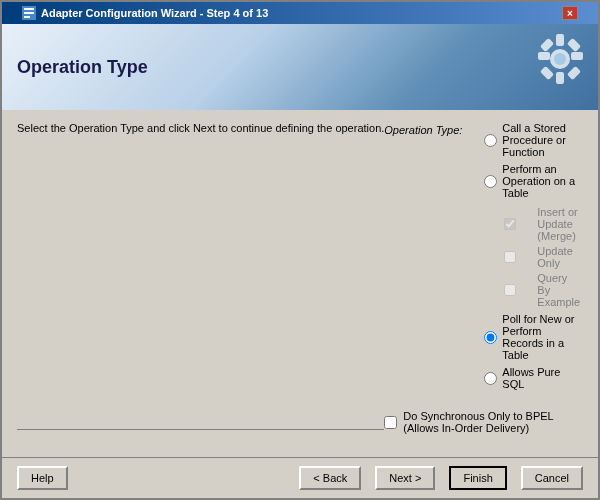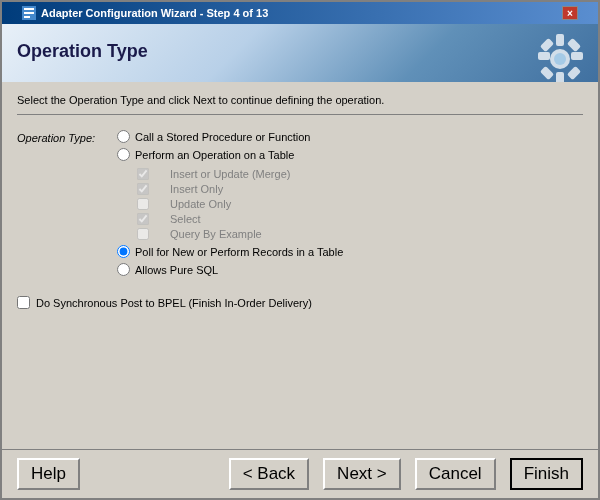--- a/index.html
+++ b/index.html
@@ -53,23 +53,23 @@
       font-size: 10px;
       cursor: pointer;
       display: flex;
       align-items: center;
       justify-content: center;
       font-weight: bold;
     }
 
     .header-banner {
       background: linear-gradient(135deg, #e8f0f8 0%, #b8d0e8 40%, #6090b8 70%, #4070a0 100%);
-      height: 58px;
-      display: flex;
-      align-items: flex-start;
+      height: 86px;
+      display: flex;
+      align-items: center;
       padding: 17px 15px;
       position: relative;
       overflow: hidden;
     }
 
     .header-title {
       font-size: 18px;
       font-weight: bold;
       color: #1a1a4a;
       z-index: 1;
@@ -82,21 +82,21 @@
       font-size: 50px;
       color: rgba(255,255,255,0.7);
       z-index: 1;
     }
 
     .content {
       flex: 1;
       background: #d4d0c8;
       padding: 12px 15px;
       display: flex;
-      flex-direction: column;
+      flex-direction: row;
       justify-content: center;
     }
 
     .instruction-text {
       font-size: 11px;
       color: #000;
       margin-bottom: 15px;
       padding-bottom: 8px;
       border-bottom: 1px solid #808080;
     }
@@ -195,21 +195,21 @@
     }
 
     .footer-right {
       display: flex;
       gap: 14px;
       align-items: center;
     }
 
     .btn {
       padding: 4px 12px;
-      font-size: 17px;
+      font-size: 11px;
       border: 2px solid;
       border-color: #ffffff #808080 #808080 #ffffff;
       background: #d4d0c8;
       cursor: pointer;
       min-width: 55px;
       text-align: center;
     }
 
     .btn-finish {
       background: #d4d0c8;
@@ -276,30 +276,22 @@
             <input type="radio" id="radio-table" name="op-type" style="">
             <label for="radio-table">Perform an Operation on a Table</label>
           </div>
 
           <div class="sub-options">
             <div class="checkbox-item">
               <input type="checkbox" id="chk-insert-update" checked="" disabled="" style="">
               <label for="chk-insert-update" class="disabled-text">Insert or Update (Merge)</label>
             </div>
             <div class="checkbox-item">
-              <input type="checkbox" id="chk-insert-only" checked="" disabled="" style="">
-              <label for="chk-insert-only" class="disabled-text">Insert Only</label>
-            </div>
-            <div class="checkbox-item">
               <input type="checkbox" id="chk-update-only" disabled="" style="">
               <label for="chk-update-only" class="disabled-text">Update Only</label>
-            </div>
-            <div class="checkbox-item">
-              <input type="checkbox" id="chk-select" checked="" disabled="" style="">
-              <label for="chk-select" class="disabled-text">Select</label>
             </div>
             <div class="checkbox-item">
               <input type="checkbox" id="chk-query" disabled="" style="">
               <label for="chk-query" class="disabled-text">Query By Example</label>
             </div>
           </div>
 
           <div class="radio-item">
             <input type="radio" id="radio-poll" name="op-type" checked="" style="">
             <label for="radio-poll">Poll for New or Perform Records in a Table</label>
@@ -307,29 +299,29 @@
 
           <div class="radio-item">
             <input type="radio" id="radio-sql" name="op-type" style="">
             <label for="radio-sql">Allows Pure SQL</label>
           </div>
         </div>
       </div>
 
       <div class="sync-checkbox-row">
         <input type="checkbox" id="chk-sync" style="">
-        <label for="chk-sync">Do Synchronous Post to BPEL (Finish In-Order Delivery)</label>
+        <label for="chk-sync">Do Synchronous Only to BPEL (Allows In-Order Delivery)</label>
       </div>
     </div>
   </div>
 
   <div class="footer">
     <div class="footer-left">
       <button class="btn btn-help">Help</button>
     </div>
     <div class="footer-right">
       <button class="btn">&lt; Back</button>
       <button class="btn">Next &gt;</button>
+      <button class="btn btn-finish">Finish</button>
       <button class="btn">Cancel</button>
-      <button class="btn btn-finish">Finish</button>
     </div>
   </div>
 </div>
 
 </body></html>

